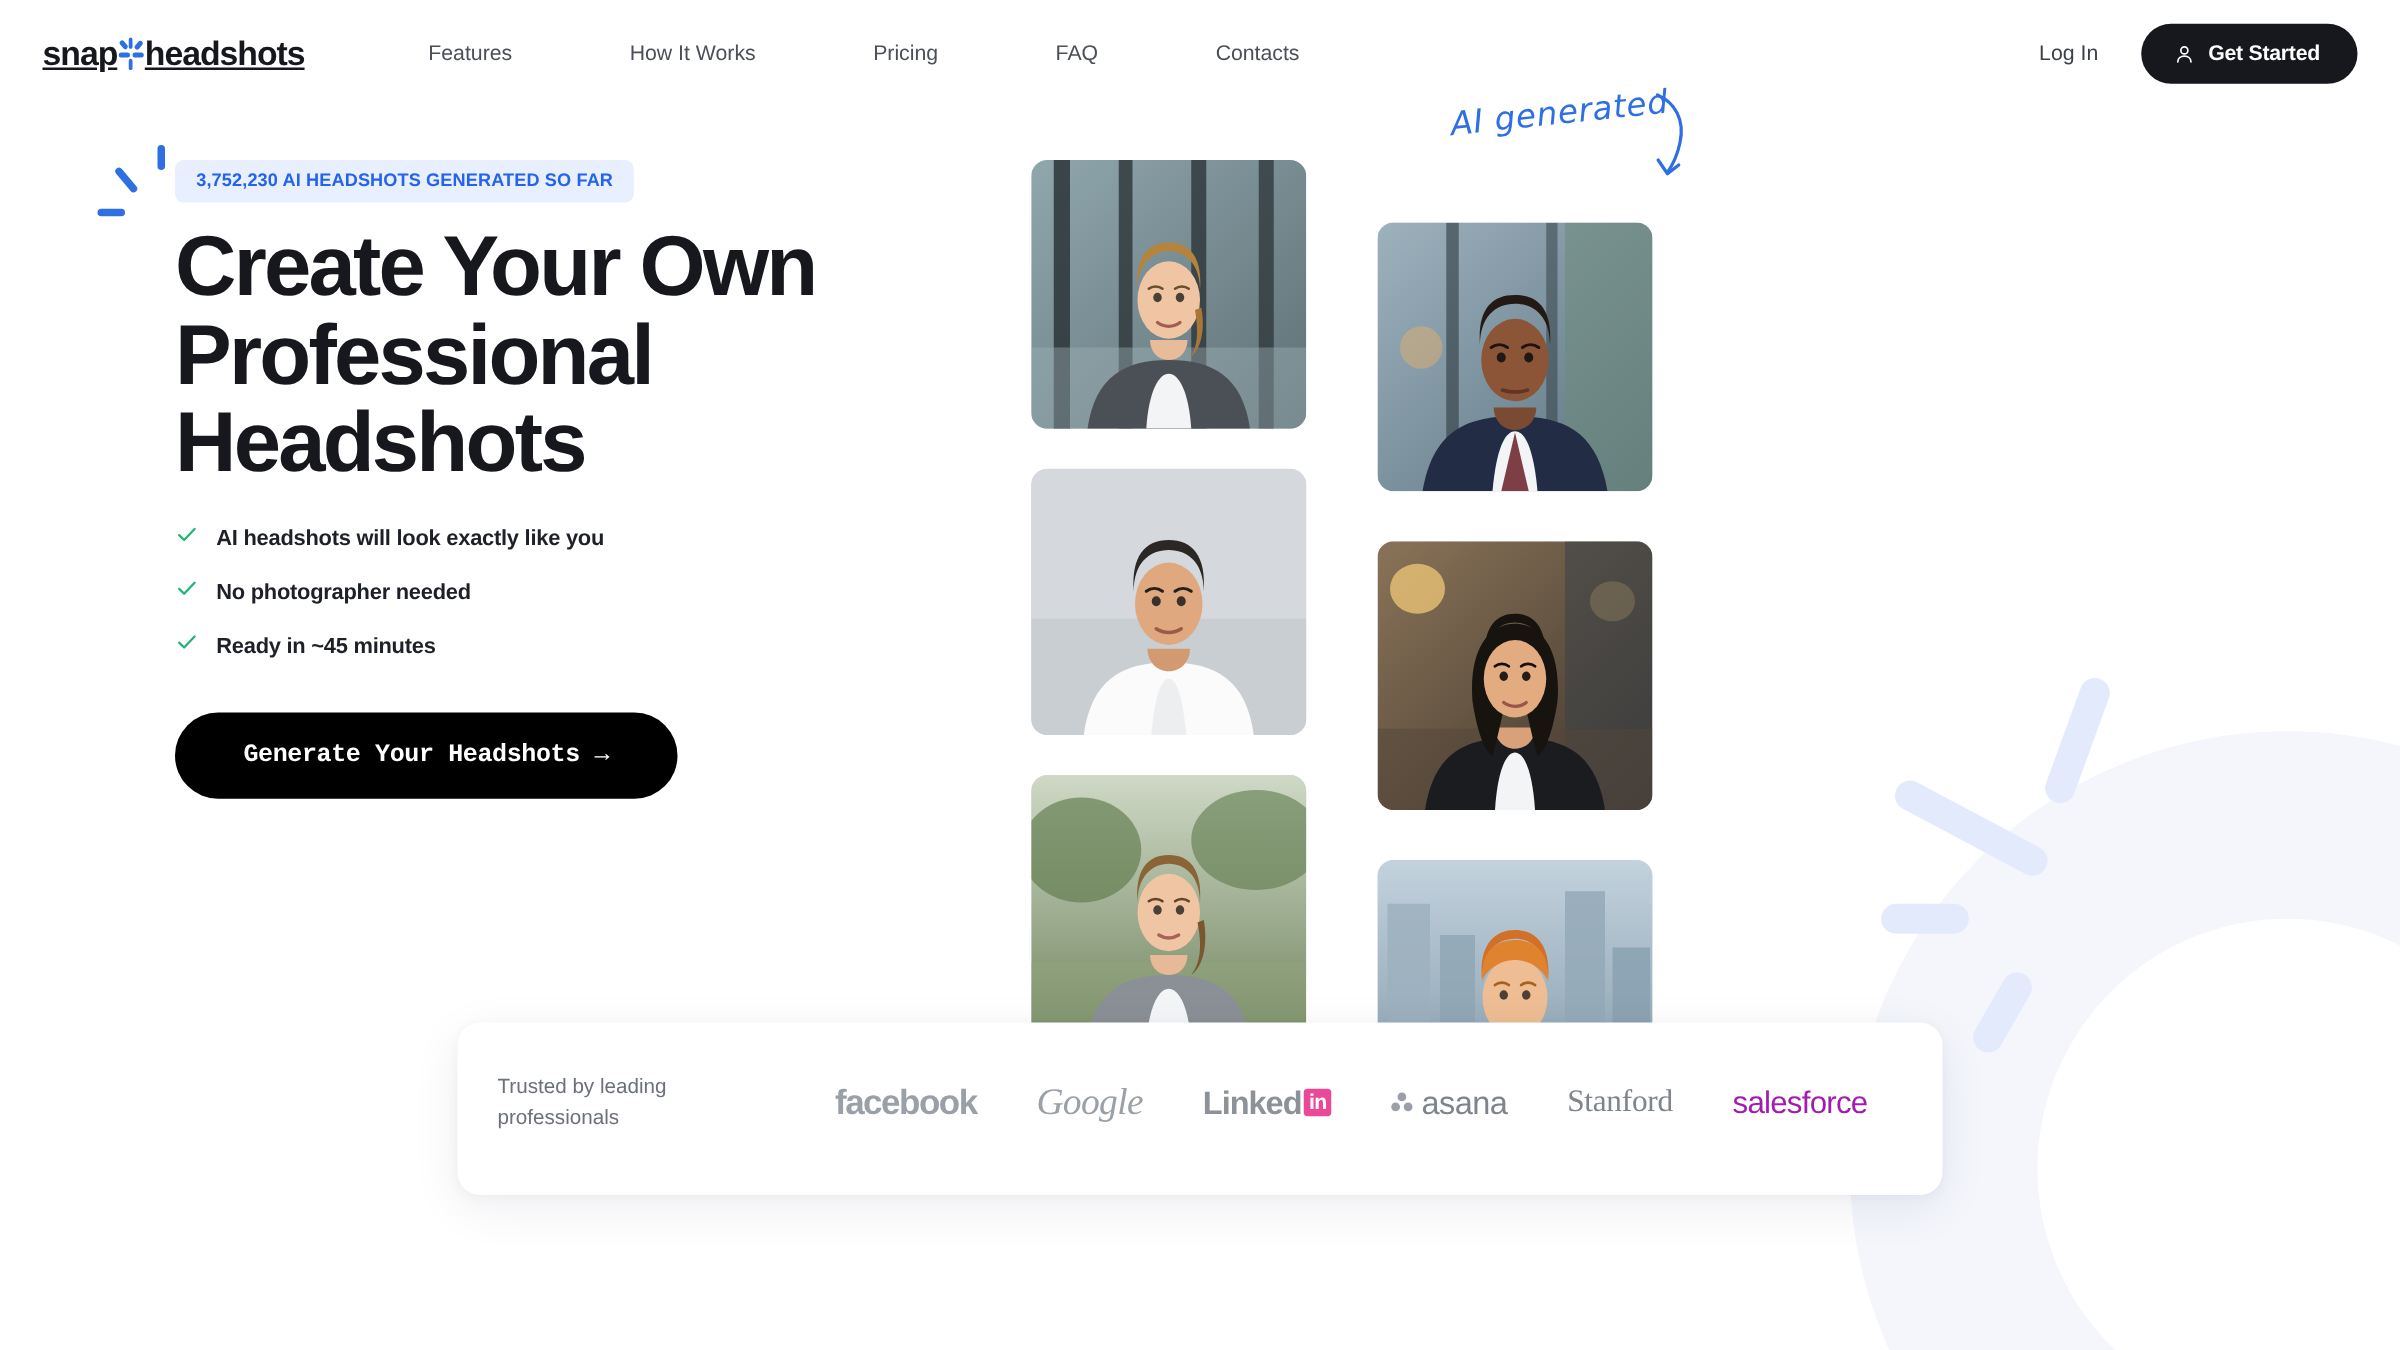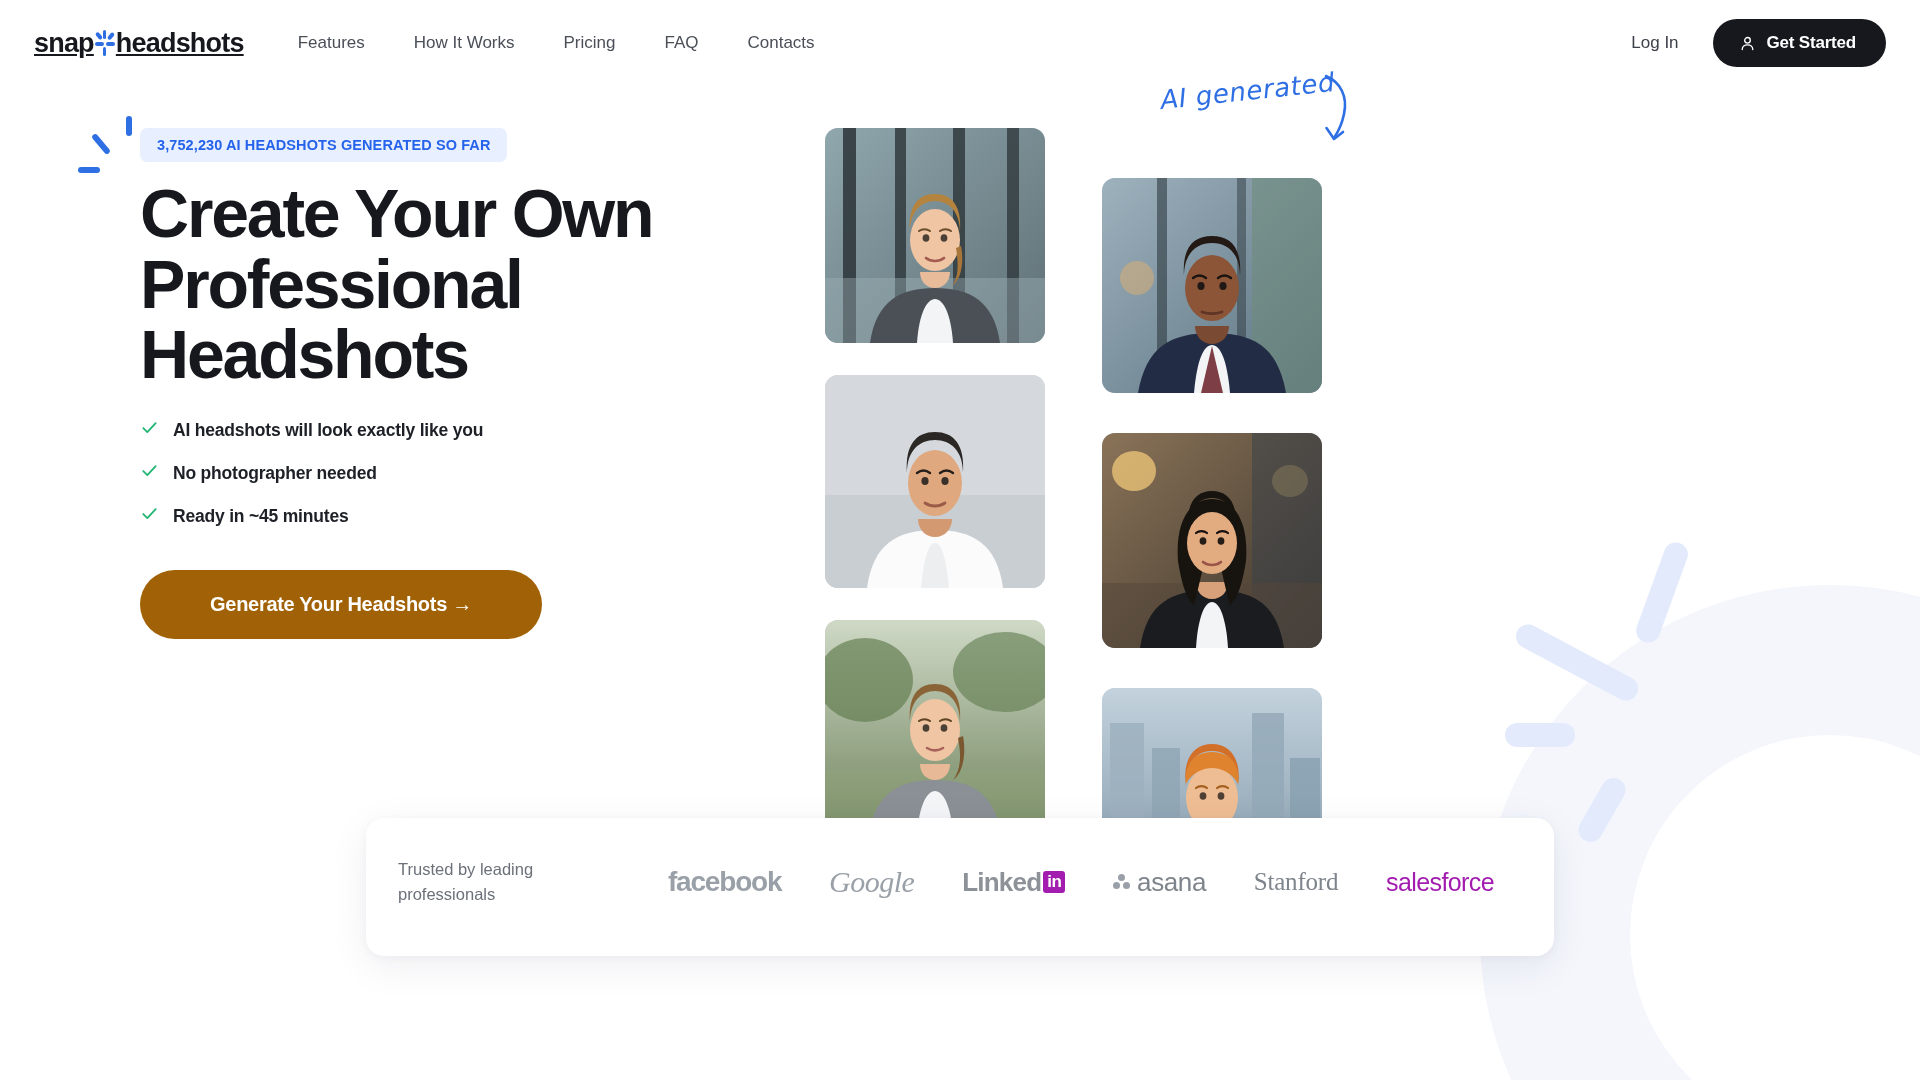--- a/index.html
+++ b/index.html
@@ -87,20 +87,21 @@
   .main-nav {
     display: flex;
     align-items: center;
     gap: 49px;
   }
   .main-nav a {
     font-size: 17px;
     color: #4a4f58;
     text-decoration: none;
     white-space: nowrap;
+    margin-left: 45px;
   }
 
   .header-right {
     margin-left: auto;
     display: flex;
     align-items: center;
     gap: 34px;
   }
   .login-link {
     font-size: 17px;
@@ -193,29 +194,29 @@
     color: #1d2026;
     letter-spacing: -0.2px;
   }
   .check-icon { flex: none; display: block; }
 
   .cta-btn {
     display: inline-flex;
     align-items: center;
     justify-content: center;
     gap: 10px;
-    background: #a16207;
+    background: #000000;
     color: #ffffff;
     border: none;
     border-radius: 48px;
     width: 402px;
     height: 69px;
     font-size: 20px;
     font-weight: 700;
-    font-family: Liberation Sans, sans-serif;
+    font-family: Liberation Mono, monospace;
     letter-spacing: -0.3px;
     cursor: pointer;
   }
 
   
   .photo-area {
     position: relative;
     margin-left: 75px;
     width: 560px;
   }
@@ -290,21 +291,21 @@
   .brand {
     color: #9aa0a8;
     white-space: nowrap;
     display: flex;
     align-items: center;
   }
   .brand-facebook { font-size: 28px; font-weight: 700; letter-spacing: -1.2px; color: #9aa0a8; }
   .brand-google { font-size: 30px; letter-spacing: -0.5px; font-family: "Liberation Serif", serif; color: #9aa0a8; font-style: italic; }
   .brand-linkedin { font-size: 26px; font-weight: 700; letter-spacing: -0.8px; color: #8d9298; display: flex; align-items: center; gap: 2px; }
   .li-box {
-    background: #a21caf;
+    background: #ec4899;
     color: #ffffff;
     border-radius: 3px;
     font-size: 17px;
     font-weight: 700;
     padding: 2px 4px 3px 4px;
     line-height: 1;
     letter-spacing: -0.5px;
   }
   .brand-asana { font-size: 26px; letter-spacing: -0.4px; color: #7e848b; display: flex; align-items: center; gap: 7px; }
   .asana-dots { position: relative; width: 17px; height: 16px; display: inline-block; }

